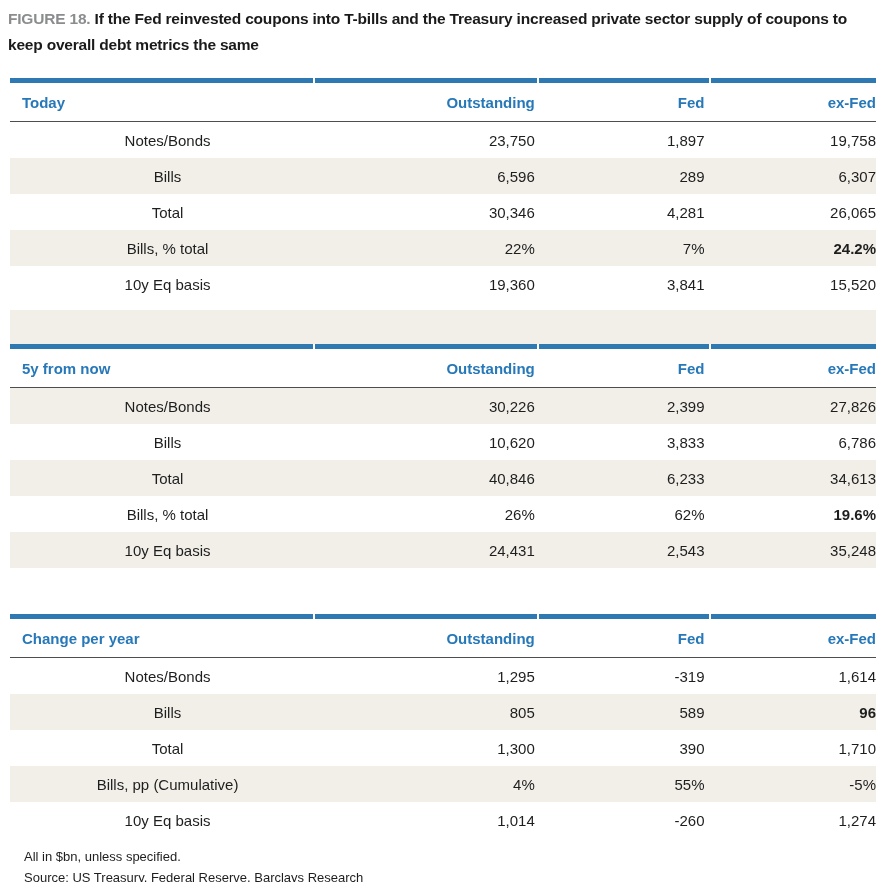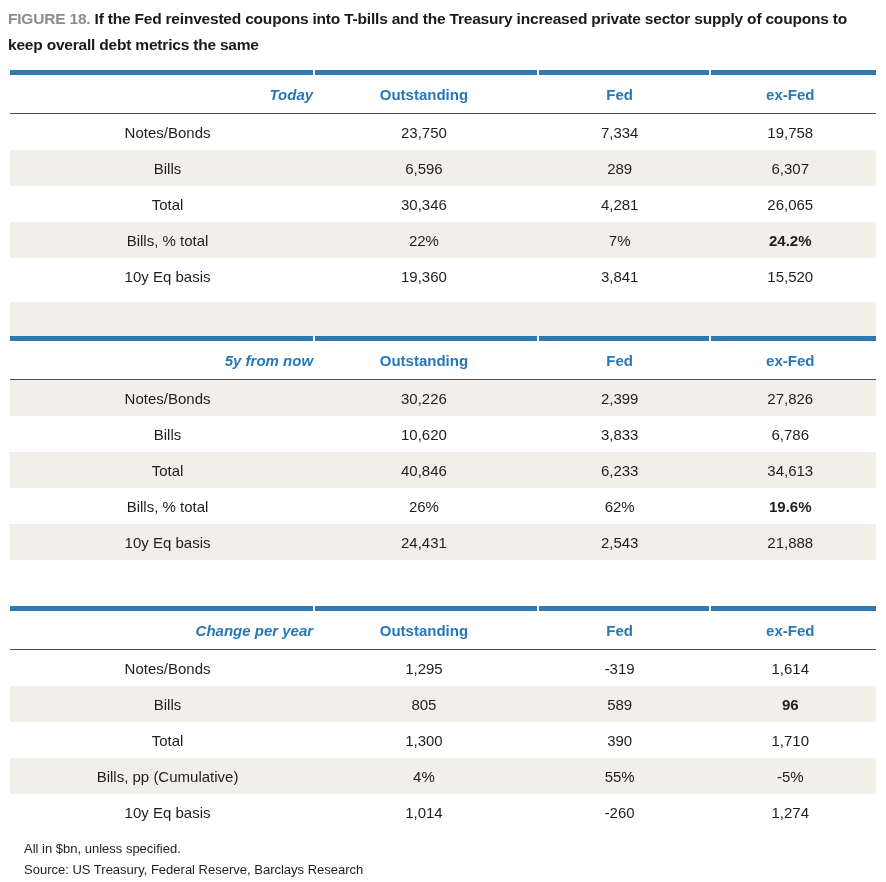--- a/index.html
+++ b/index.html
@@ -17,21 +17,21 @@
   .page { padding-top: 6px; }
 
   
   .fig-title {
     padding: 0 8px 0 8px;
     font-size: 15.5px;
     font-weight: bold;
     line-height: 26px;
     letter-spacing: -0.2px;
     color: #1a1a1a;
-    margin-bottom: 12px;
+    margin-bottom: 20px;
   }
   .fig-title .fig-label { color: #8a8c8e; }
 
   .tables-wrap { padding: 0 10px; }
 
   
   .topline {
     display: grid;
     grid-template-columns: 35% 25.6% 19.6% auto;
     column-gap: 2px;
@@ -47,32 +47,32 @@
   }
   col.c1 { width: 35%; }
   col.c2 { width: 25.6%; }
   col.c3 { width: 19.6%; }
   col.c4 { width: 19.8%; }
 
   thead th {
     color: #2678b8;
     font-weight: bold;
     font-size: 15px;
-    text-align: center;
+    text-align: right;
     height: 38px;
     vertical-align: middle;
     border-bottom: 1px solid #4d4d4d;
     padding: 0;
   }
-  thead th.c-label { text-align: right; padding-left: 12px; font-style: italic; }
+  thead th.c-label { text-align: left; padding-left: 12px; }
 
   tbody td {
     height: 36px;
     vertical-align: middle;
-    text-align: center;
+    text-align: right;
     padding: 0;
   }
   tbody td.c-label { text-align: center; padding-left: 12px; }
 
   .alt-even tbody tr:nth-child(even) { background: #f2efe9; }
   .alt-odd  tbody tr:nth-child(odd)  { background: #f2efe9; }
   .emph { font-weight: bold; }
 
   .spacer-beige { height: 34px; background: #f2efe9; margin-top: 8px; }
   .spacer-white { height: 46px; }
@@ -114,21 +114,21 @@
           <th class="c-label">Today</th>
           <th>Outstanding</th>
           <th>Fed</th>
           <th>ex-Fed</th>
         </tr>
       </thead>
       <tbody>
         <tr>
           <td class="c-label">Notes/Bonds</td>
           <td>23,750</td>
-          <td>7,334</td>
+          <td>1,897</td>
           <td>19,758</td>
         </tr>
         <tr>
           <td class="c-label">Bills</td>
           <td>6,596</td>
           <td>289</td>
           <td>6,307</td>
         </tr>
         <tr>
           <td class="c-label">Total</td>
@@ -196,21 +196,21 @@
         <tr>
           <td class="c-label">Bills, % total</td>
           <td>26%</td>
           <td>62%</td>
           <td class="emph">19.6%</td>
         </tr>
         <tr>
           <td class="c-label">10y Eq basis</td>
           <td>24,431</td>
           <td>2,543</td>
-          <td>21,888</td>
+          <td>35,248</td>
         </tr>
       </tbody>
     </table>
 
     <div class="spacer-white"></div>
 
     <div class="topline">
       <span></span>
         <span></span>
         <span></span>

